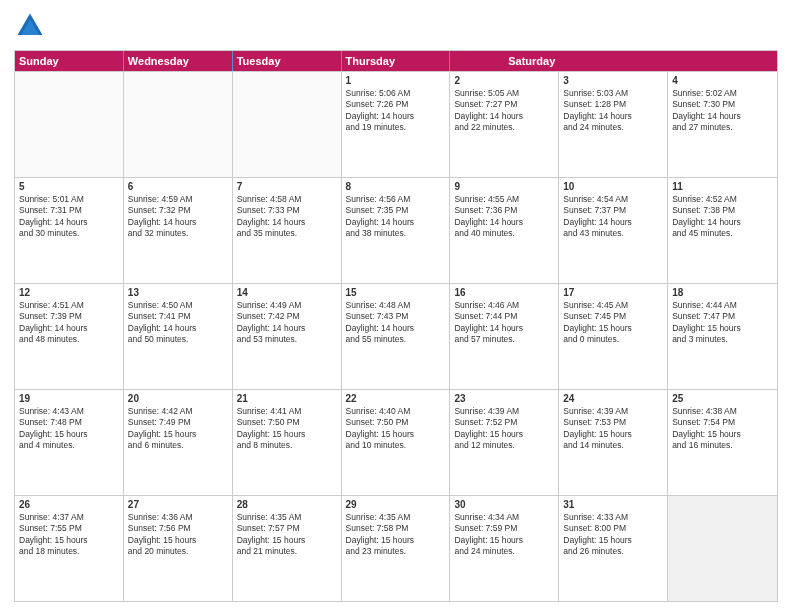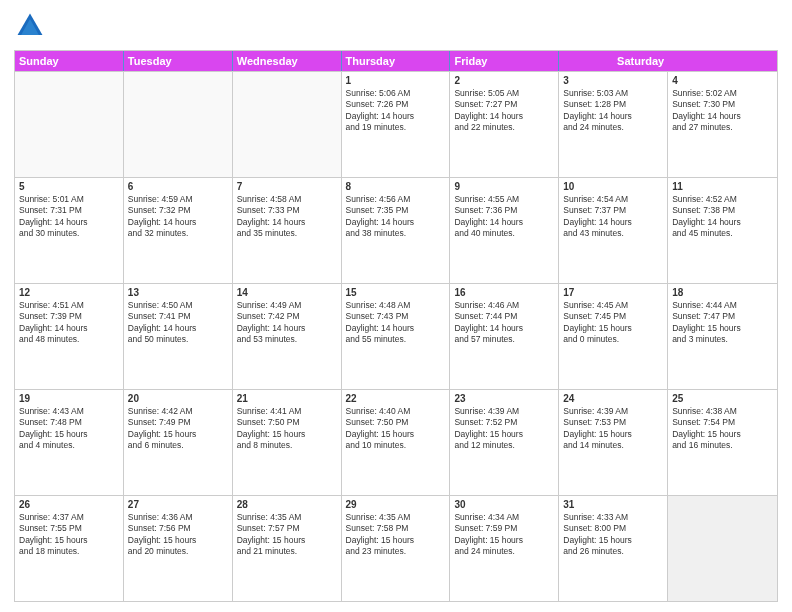--- a/index.html
+++ b/index.html
@@ -61,21 +61,21 @@
     }
     .calendar {
       flex: 1;
       display: flex;
       flex-direction: column;
       border: 1px solid #ccc;
     }
     .cal-header {
       display: grid;
       grid-template-columns: repeat(7, 1fr);
-      background: #d946ef;
+      background: #be185d;
     }
     .cal-header-cell {
       color: white;
       font-size: 11px;
       font-weight: bold;
       padding: 4px 4px;
       text-align: left;
       border-right: 1px solid #5592cf;
     }
     .cal-header-cell:last-child { border-right: none; text-align: right; }
@@ -130,24 +130,23 @@
     </div>
     <div class="title-block">
       <div class="main-title"></div>
       <div class="subtitle"></div>
     </div>
   </div>
 
   <div class="calendar">
     <div class="cal-header">
     <div class="cal-header-cell">Sunday</div>
+        <div class="cal-header-cell">Wednesday</div>
         <div class="cal-header-cell">Tuesday</div>
-        <div class="cal-header-cell">Wednesday</div>
         <div class="cal-header-cell">Thursday</div>
-        <div class="cal-header-cell">Friday</div>
         <div class="cal-header-cell">Saturday</div>
       </div>
     <div class="cal-body">
     <div class="cal-row">
           <div class="cal-cell empty"></div>
           <div class="cal-cell empty"></div>
           <div class="cal-cell empty"></div>
           <div class="cal-cell">
             <span class="day-num">1</span>
             <span class="cell-line">Sunrise: 5:06 AM</span>

